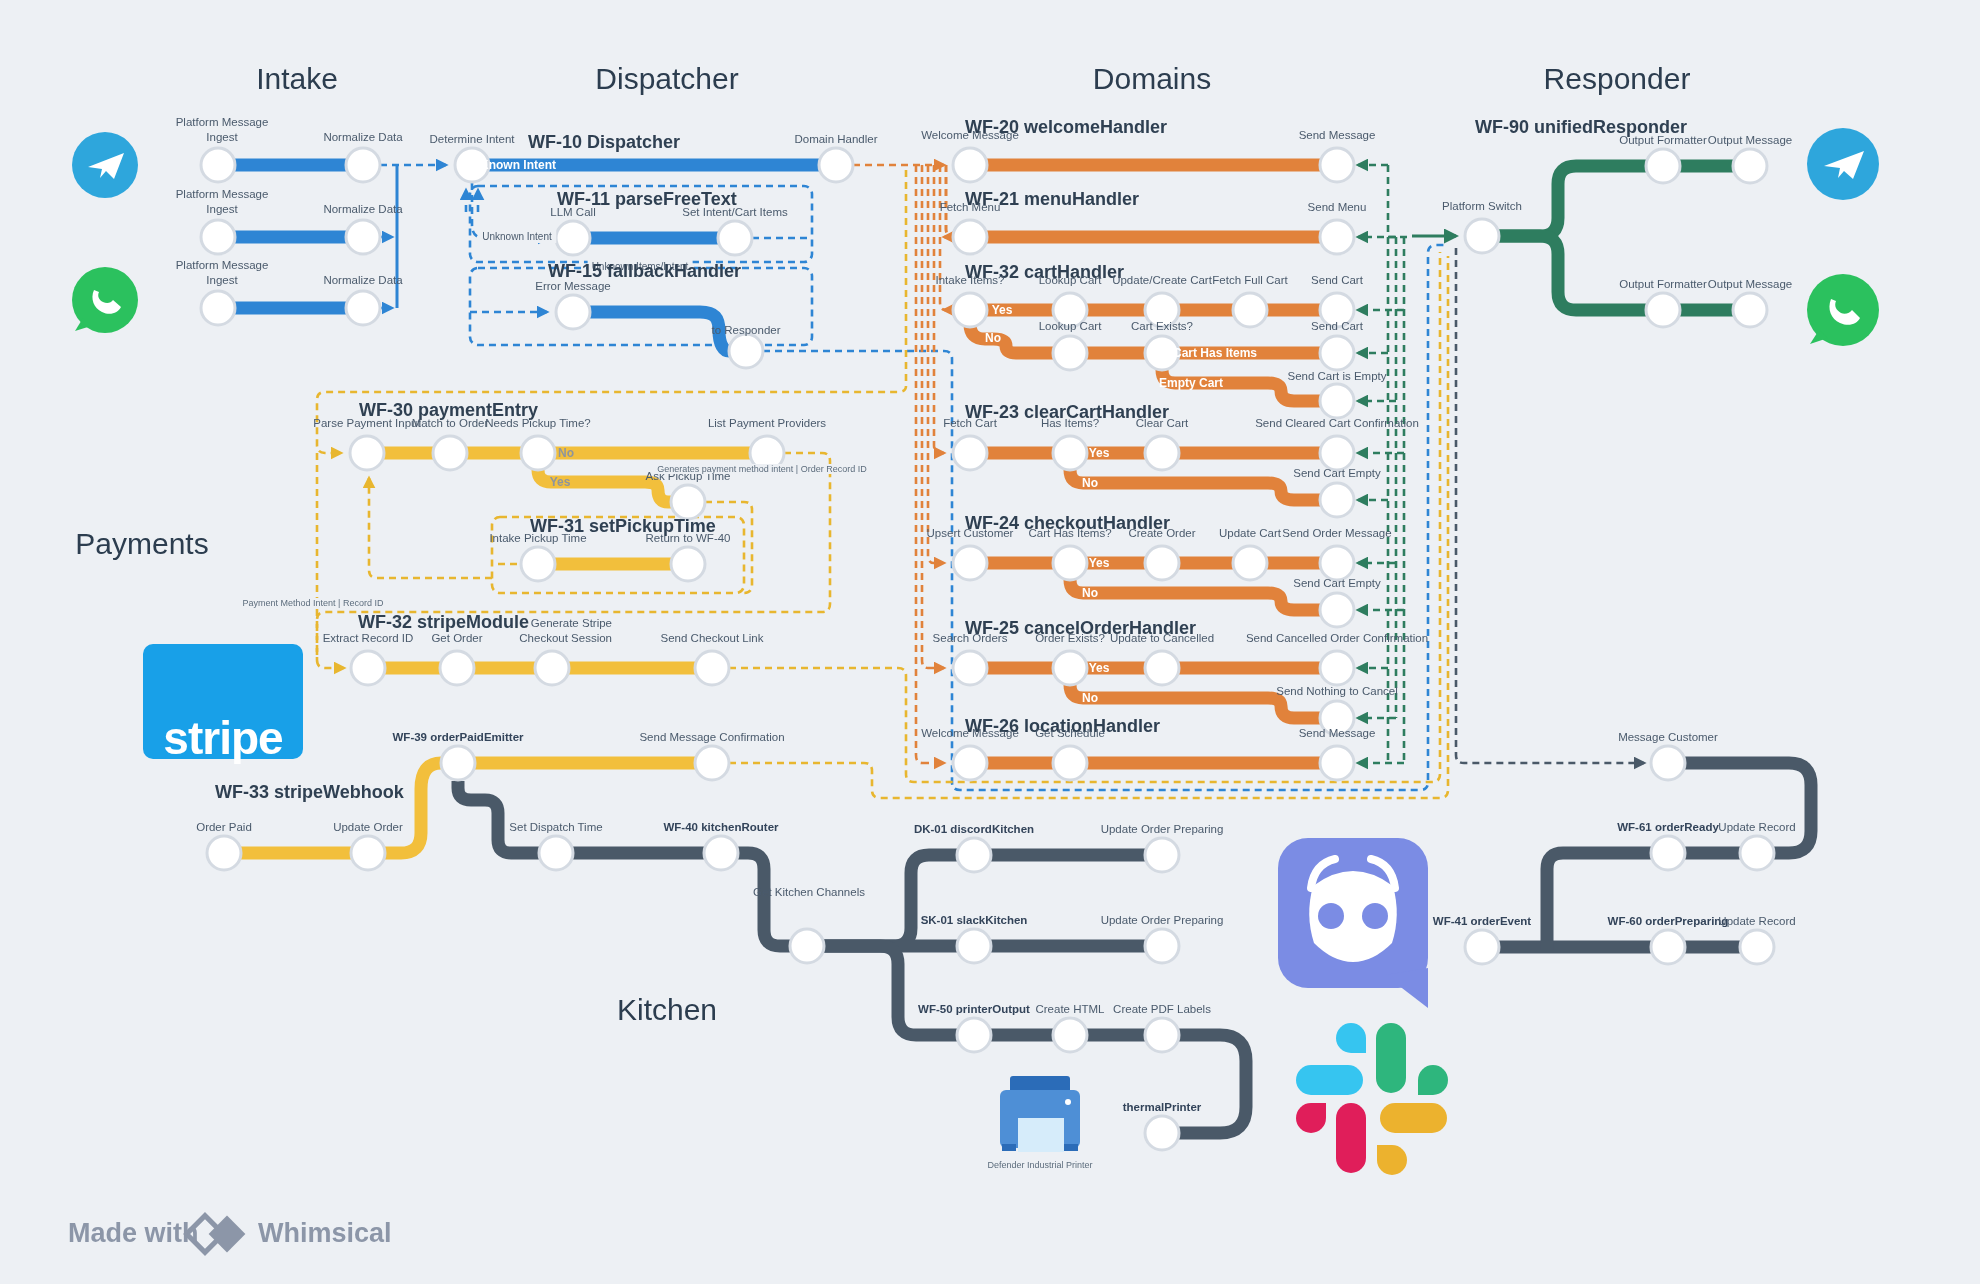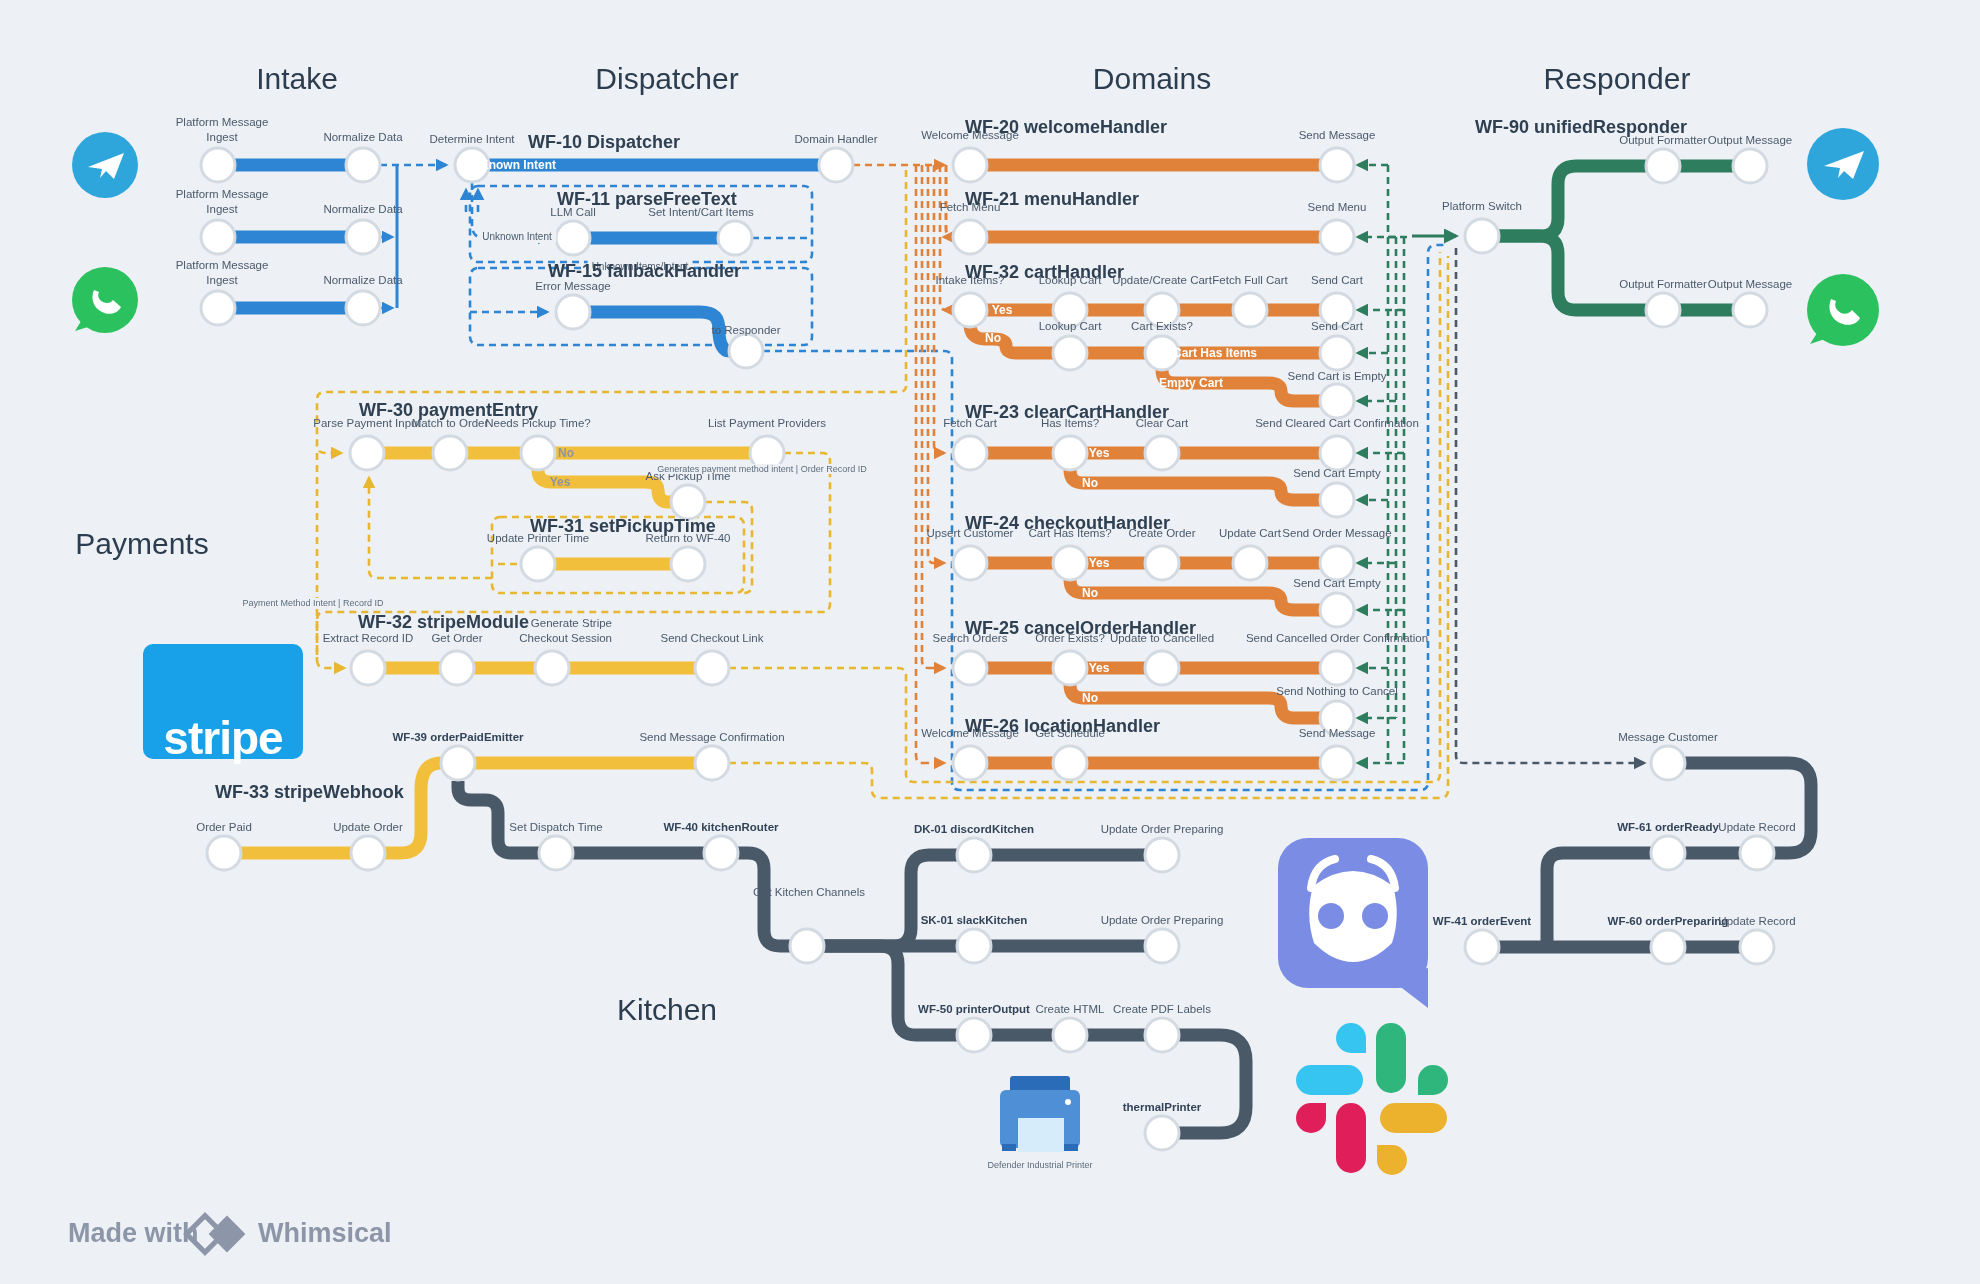--- a/index.html
+++ b/index.html
@@ -352,21 +352,21 @@
 <div class="lb" style="left:363px;top:217px">Normalize Data</div>
 <div class="lb wrap" style="left:222px;top:288px">Platform Message Ingest</div>
 <div class="lb" style="left:363px;top:288px">Normalize Data</div>
 
 <div class="ttl" style="left:528px;top:132px">WF-10 Dispatcher</div>
 <div class="lb" style="left:472px;top:147px">Determine Intent</div>
 <div class="chip" style="left:518px;top:165px">Known Intent</div>
 <div class="lb" style="left:836px;top:147px">Domain Handler</div>
 <div class="ttl" style="left:557px;top:189px">WF-11 parseFreeText</div>
 <div class="lb" style="left:573px;top:220px">LLM Call</div>
-<div class="lb" style="left:701px;top:220px">Set Intent/Cart Items</div>
+<div class="lb" style="left:735px;top:220px">Set Intent/Cart Items</div>
 <div class="lb s bg" style="left:517px;top:243px">Unknown Intent</div>
 <div class="lb s bg" style="left:640px;top:273px">Unknown Items/Intent</div>
 <div class="ttl" style="left:548px;top:261px">WF-15 fallbackHandler</div>
 <div class="lb" style="left:573px;top:294px">Error Message</div>
 <div class="lb" style="left:746px;top:338px">to Responder</div>
 
 <div class="ttl" style="left:965px;top:117px">WF-20 welcomeHandler</div>
 <div class="lb" style="left:970px;top:143px">Welcome Message</div>
 <div class="lb" style="left:1337px;top:143px">Send Message</div>
 
@@ -425,21 +425,21 @@
 <div class="ttl" style="left:359px;top:400px">WF-30 paymentEntry</div>
 <div class="lb" style="left:367px;top:431px">Parse Payment Input</div>
 <div class="lb" style="left:450px;top:431px">Match to Order</div>
 <div class="lb" style="left:538px;top:431px">Needs Pickup Time?</div>
 <div class="lb" style="left:767px;top:431px">List Payment Providers</div>
 <div class="chip g" style="left:566px;top:453px">No</div>
 <div class="chip g" style="left:560px;top:482px">Yes</div>
 <div class="lb" style="left:688px;top:484px">Ask Pickup Time</div>
 <div class="cap bg" style="left:762px;top:474px">Generates payment method intent | Order Record ID</div>
 <div class="ttl" style="left:530px;top:516px">WF-31 setPickupTime</div>
-<div class="lb" style="left:538px;top:546px">Update Printer Time</div>
+<div class="lb" style="left:538px;top:546px">Intake Pickup Time</div>
 <div class="lb" style="left:688px;top:546px">Return to WF-40</div>
 <div class="cap bg" style="left:313px;top:608px">Payment Method Intent | Record ID</div>
 <div class="ttl" style="left:358px;top:612px">WF-32 stripeModule</div>
 <div class="lb" style="left:368px;top:646px">Extract Record ID</div>
 <div class="lb" style="left:457px;top:646px">Get Order</div>
 <div class="lb wrap2" style="left:552px;top:646px">Generate Stripe Checkout Session</div>
 <div class="lb" style="left:712px;top:646px">Send Checkout Link</div>
 <div class="lb b" style="left:458px;top:745px">WF-39 orderPaidEmitter</div>
 <div class="lb" style="left:712px;top:745px">Send Message Confirmation</div>
 <div class="ttl" style="left:215px;top:782px">WF-33 stripeWebhook</div>

